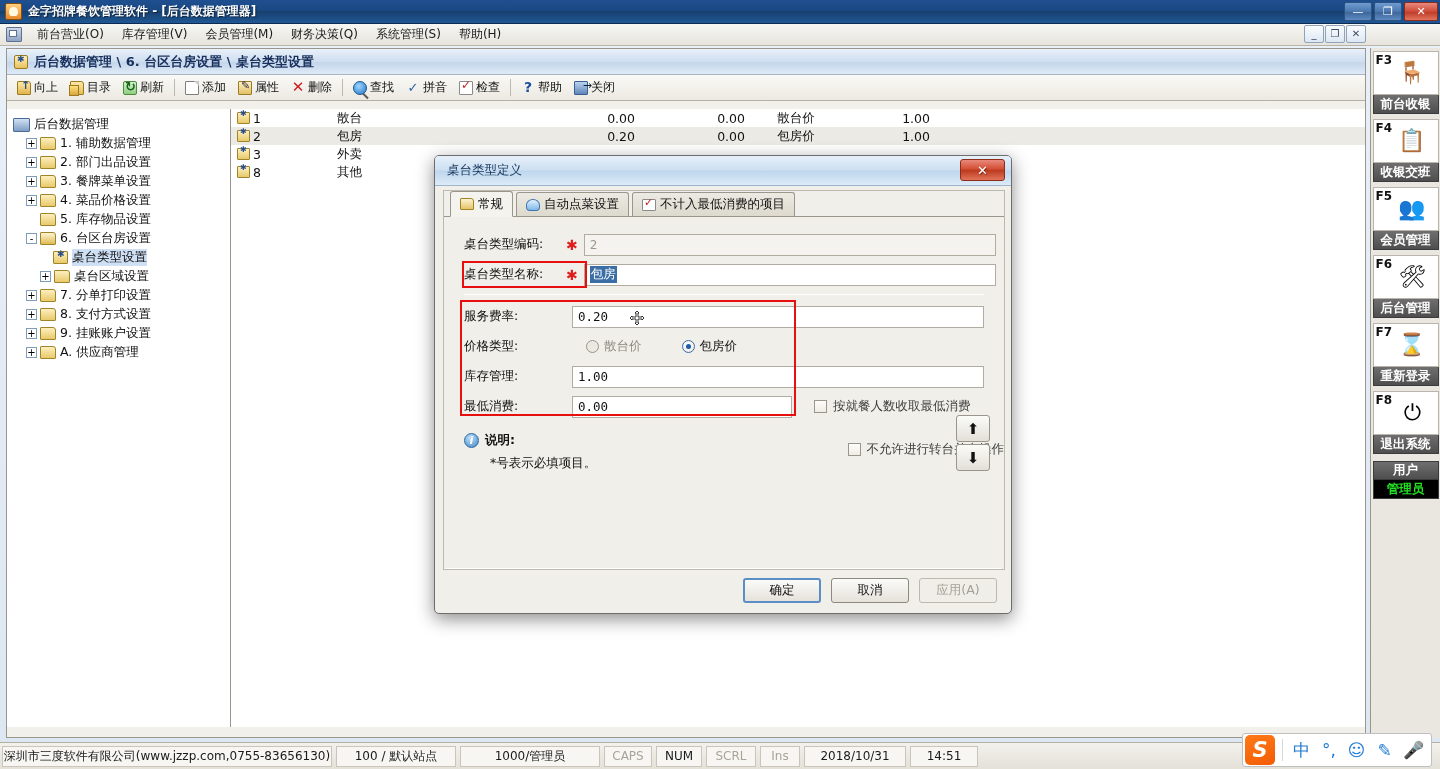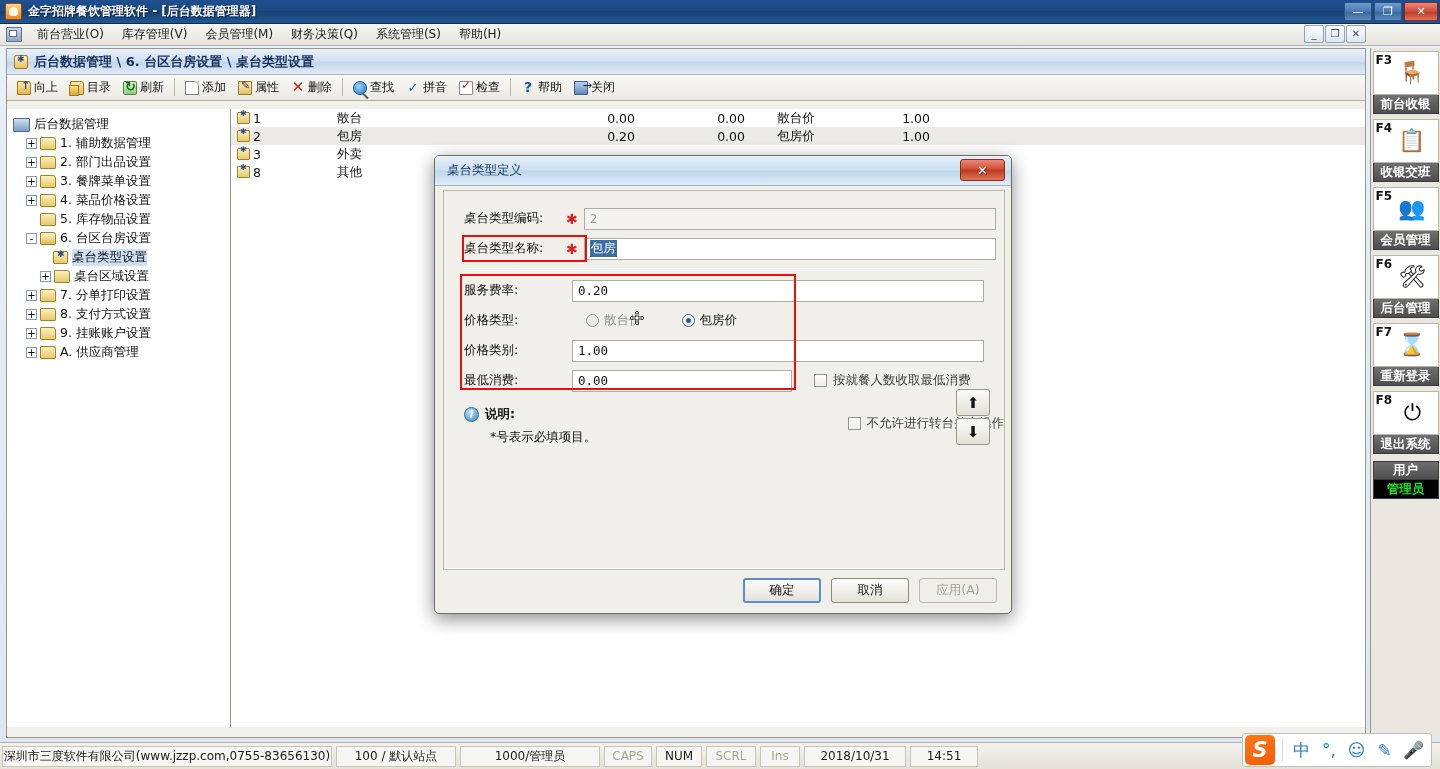--- a/index.html
+++ b/index.html
@@ -641,20 +641,34 @@
     <div class="fn-username">管理员</div>
   </div>
 
   <div id="dialog">
     <div id="dlg-title">
       <div class="t">桌台类型定义</div>
       <div id="dlg-close">✕</div>
     </div>
 
     <div id="dlg-inner">
+      <div id="tabstrip">
+        <div class="tab active">
+          <span class="tab-ic gen"></span>
+          <span>常规</span>
+        </div>
+        <div class="tab">
+          <span class="tab-ic auto"></span>
+          <span>自动点菜设置</span>
+        </div>
+        <div class="tab">
+          <span class="tab-ic excl"></span>
+          <span>不计入最低消费的项目</span>
+        </div>
+      </div>
 
       <div id="dlg-body">
 
         <div class="frow">
           <span class="flabel">桌台类型编码:</span>
           <span class="req">✱</span>
           <span class="ftext readonly" style="width:412px">2</span>
         </div>
 
         <div class="frow" style="position:relative">
@@ -683,21 +697,21 @@
                 <span>散台价</span>
               </span>
               <span class="radio-wrap">
                 <span class="radio on"></span>
                 <span>包房价</span>
               </span>
             </span>
           </div>
 
           <div class="frow">
-            <span class="flabel">价格类别:</span>
+            <span class="flabel">库存管理:</span>
             <span class="ftext" style="width:412px; margin-left:8px;">1.00</span>
           </div>
 
           <div class="frow">
             <span class="flabel">最低消费:</span>
             <span class="ftext" style="width:220px; margin-left:8px;">0.00</span>
             <span class="cbox-wrap dim" style="margin-left:22px;">
               <span class="cbox"></span>
               <span>按就餐人数收取最低消费</span>
             </span>

